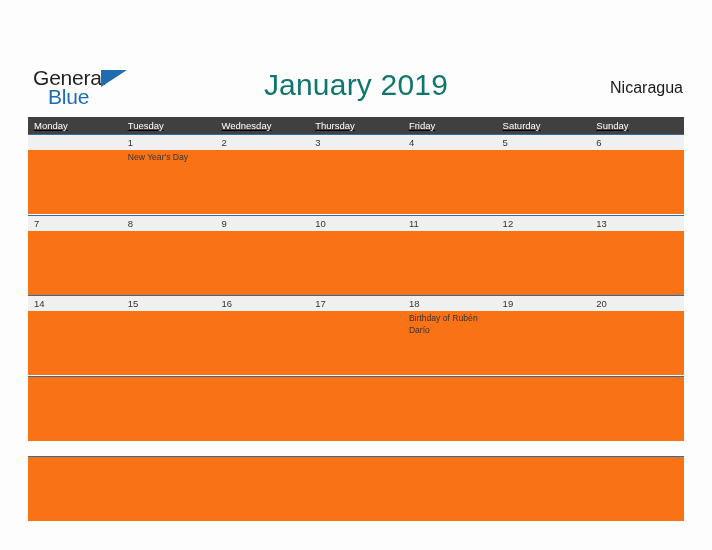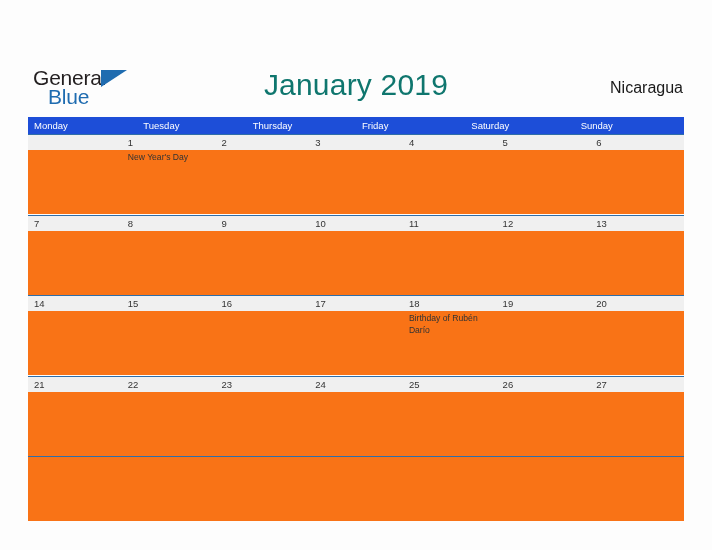--- a/index.html
+++ b/index.html
@@ -94,22 +94,23 @@
   
   .calendar {
     position: absolute;
     left: 28px;
     top: 79px;
     width: 656px;
   }
 
   .weekdays {
     display: flex;
-    background: #1d4ed8;
+    background: #404040;
     height: 17px;
+    text-decoration: underline;
   }
   .weekday {
     flex: 1 1 0;
     color: #ffffff;
     font-size: 9.5px;
     line-height: 17px;
     padding-left: 6px;
     white-space: nowrap;
     overflow: hidden;
     font-family: "Liberation Sans", sans-serif;
@@ -173,20 +174,21 @@
 
     <div class="country">Nicaragua</div>
 
   </div>
 
   <div class="calendar">
 
     <div class="weekdays">
       <div class="weekday">Monday</div>
       <div class="weekday">Tuesday</div>
+      <div class="weekday">Wednesday</div>
       <div class="weekday">Thursday</div>
       <div class="weekday">Friday</div>
       <div class="weekday">Saturday</div>
       <div class="weekday">Sunday</div>
     </div>
 
     <div class="week">
       <div class="week-dates">
         <div class="daycell-num"></div>
         <div class="daycell-num">1</div>
@@ -285,29 +287,20 @@
         <div class="daycell-body">
             <div class="event"></div>
           </div>
         <div class="daycell-body">
             <div class="event"></div>
           </div>
       </div>
     </div>
 
     <div class="week">
-      <div class="week-dates">
-        <div class="daycell-num">21</div>
-        <div class="daycell-num">22</div>
-        <div class="daycell-num">23</div>
-        <div class="daycell-num">24</div>
-        <div class="daycell-num">25</div>
-        <div class="daycell-num">26</div>
-        <div class="daycell-num">27</div>
-      </div>
       <div class="week-body">
         <div class="daycell-body">
             <div class="event"></div>
           </div>
         <div class="daycell-body">
             <div class="event"></div>
           </div>
         <div class="daycell-body">
             <div class="event"></div>
           </div>

